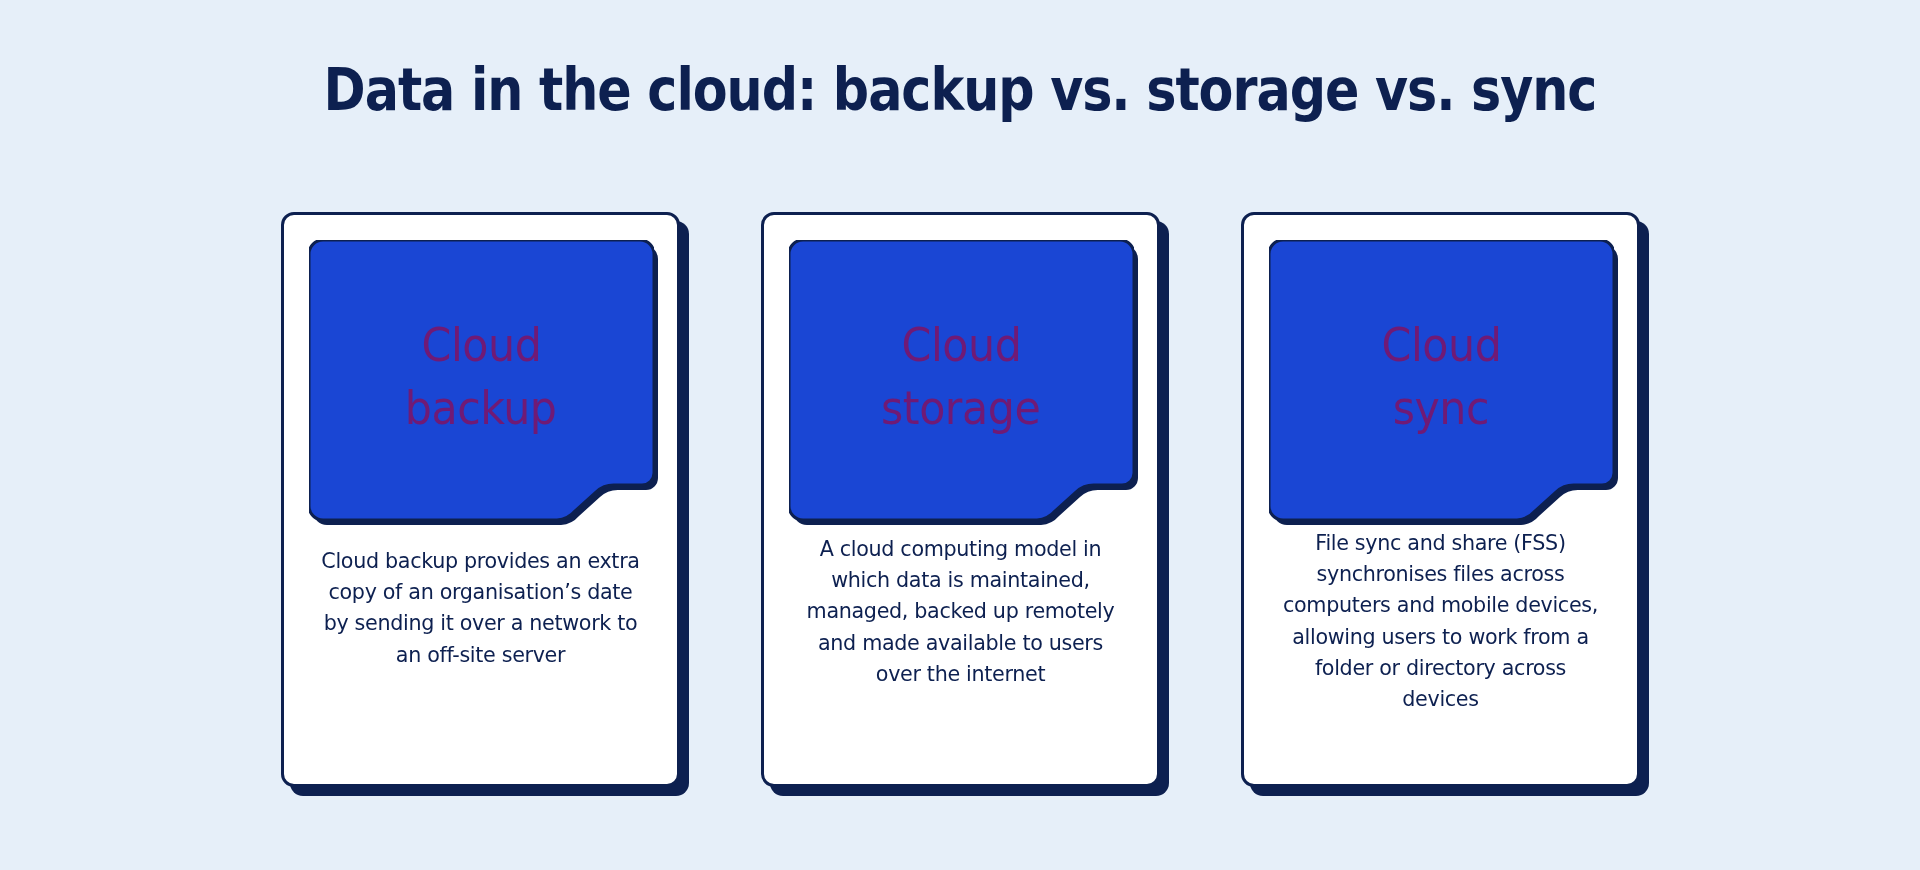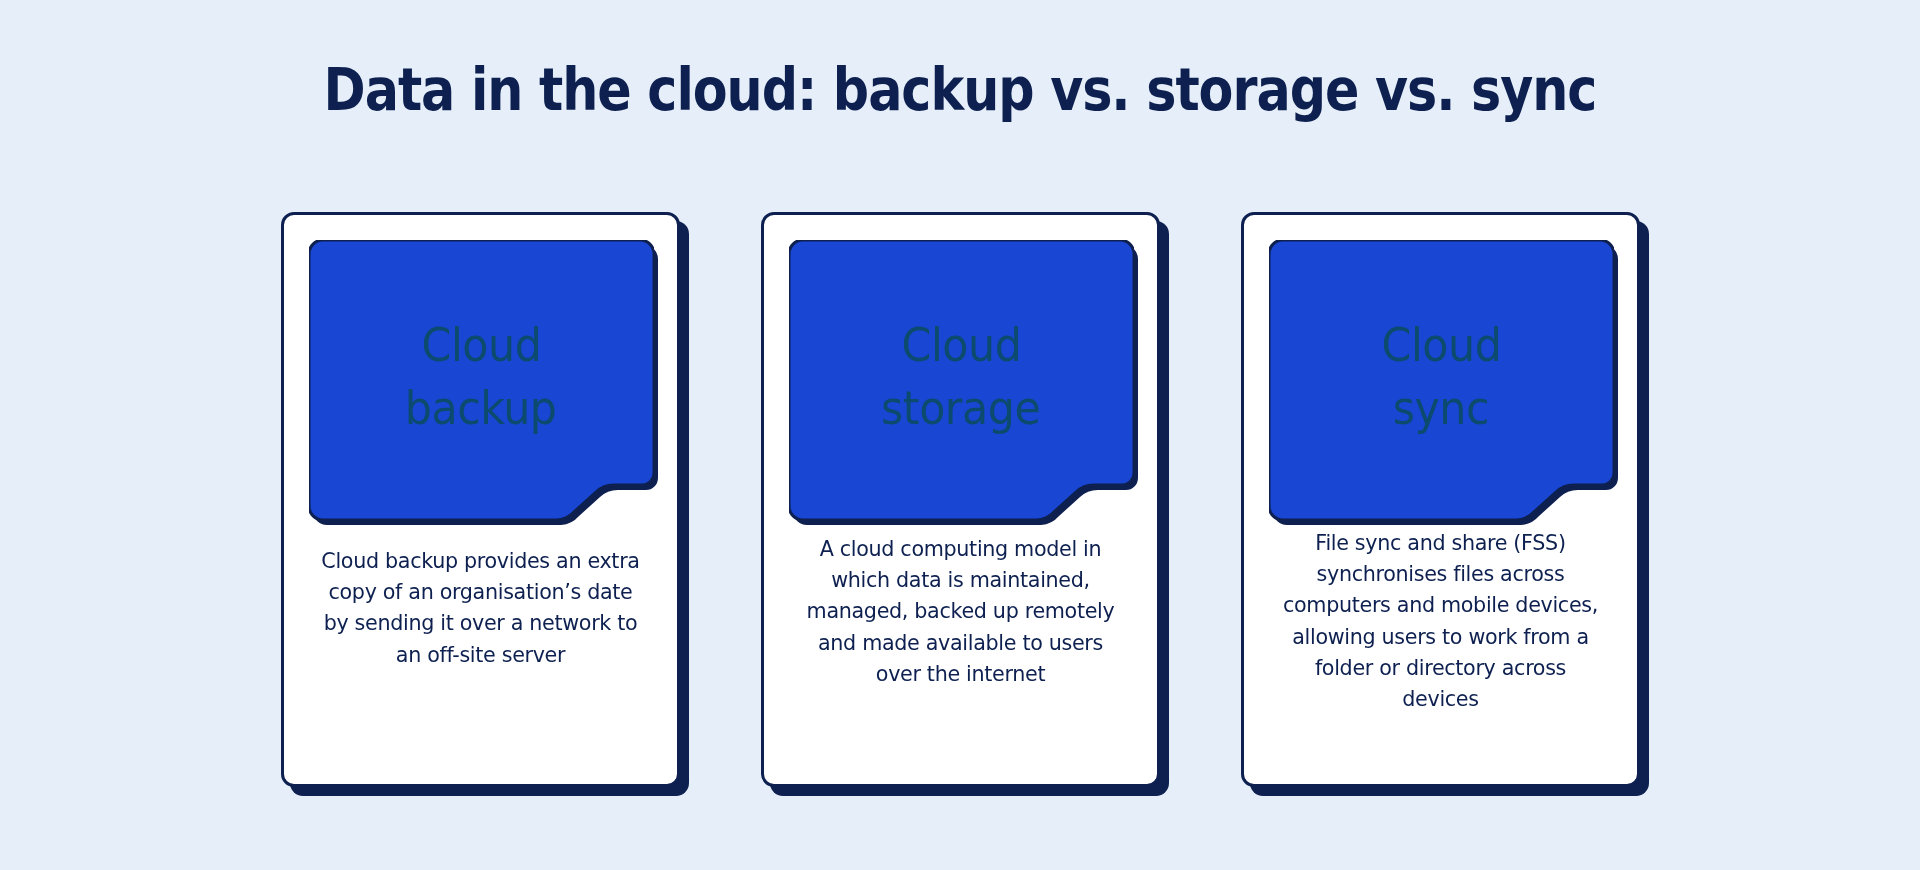--- a/index.html
+++ b/index.html
@@ -103,21 +103,21 @@
   .panel-title {
     position: absolute;
     left: 0;
     top: 0;
     width: 345px;
     height: 280px;
     display: flex;
     flex-direction: column;
     align-items: center;
     justify-content: center;
-    color: #0c4a6e;
+    color: #701a75;
     font-family: "DejaVu Sans", sans-serif;
     font-size: 46px;
     font-weight: 400;
     line-height: 1.38;
     letter-spacing: -0.5px;
     padding-bottom: 6px;
   }
   .panel-title span { display: block; transform: scaleX(0.93); }
 
   

